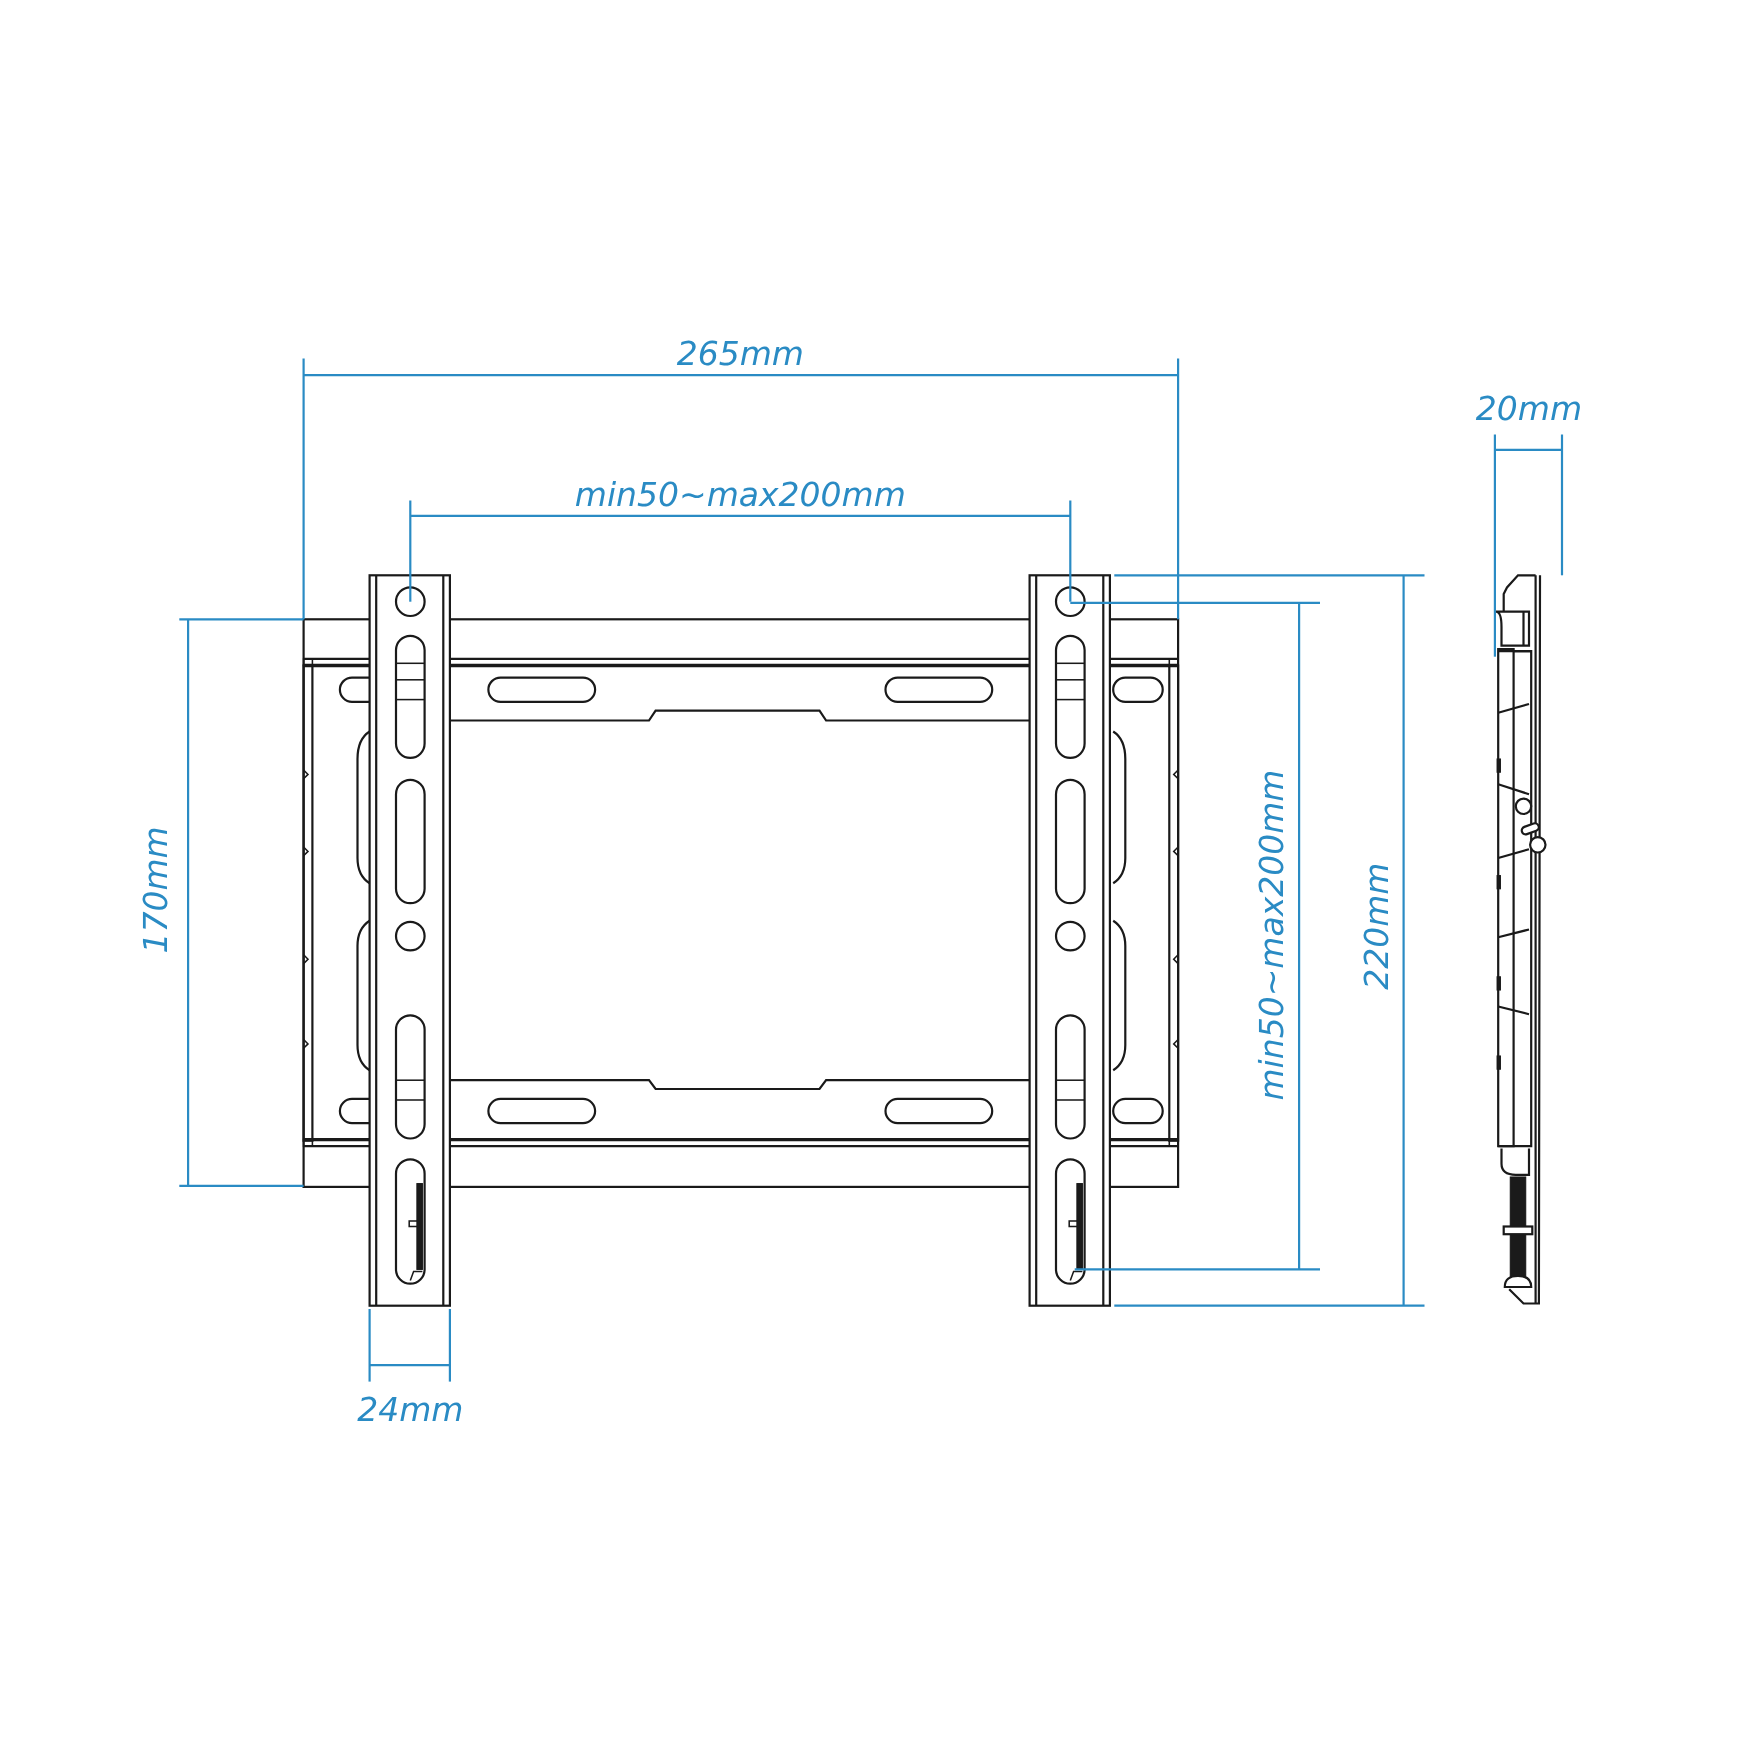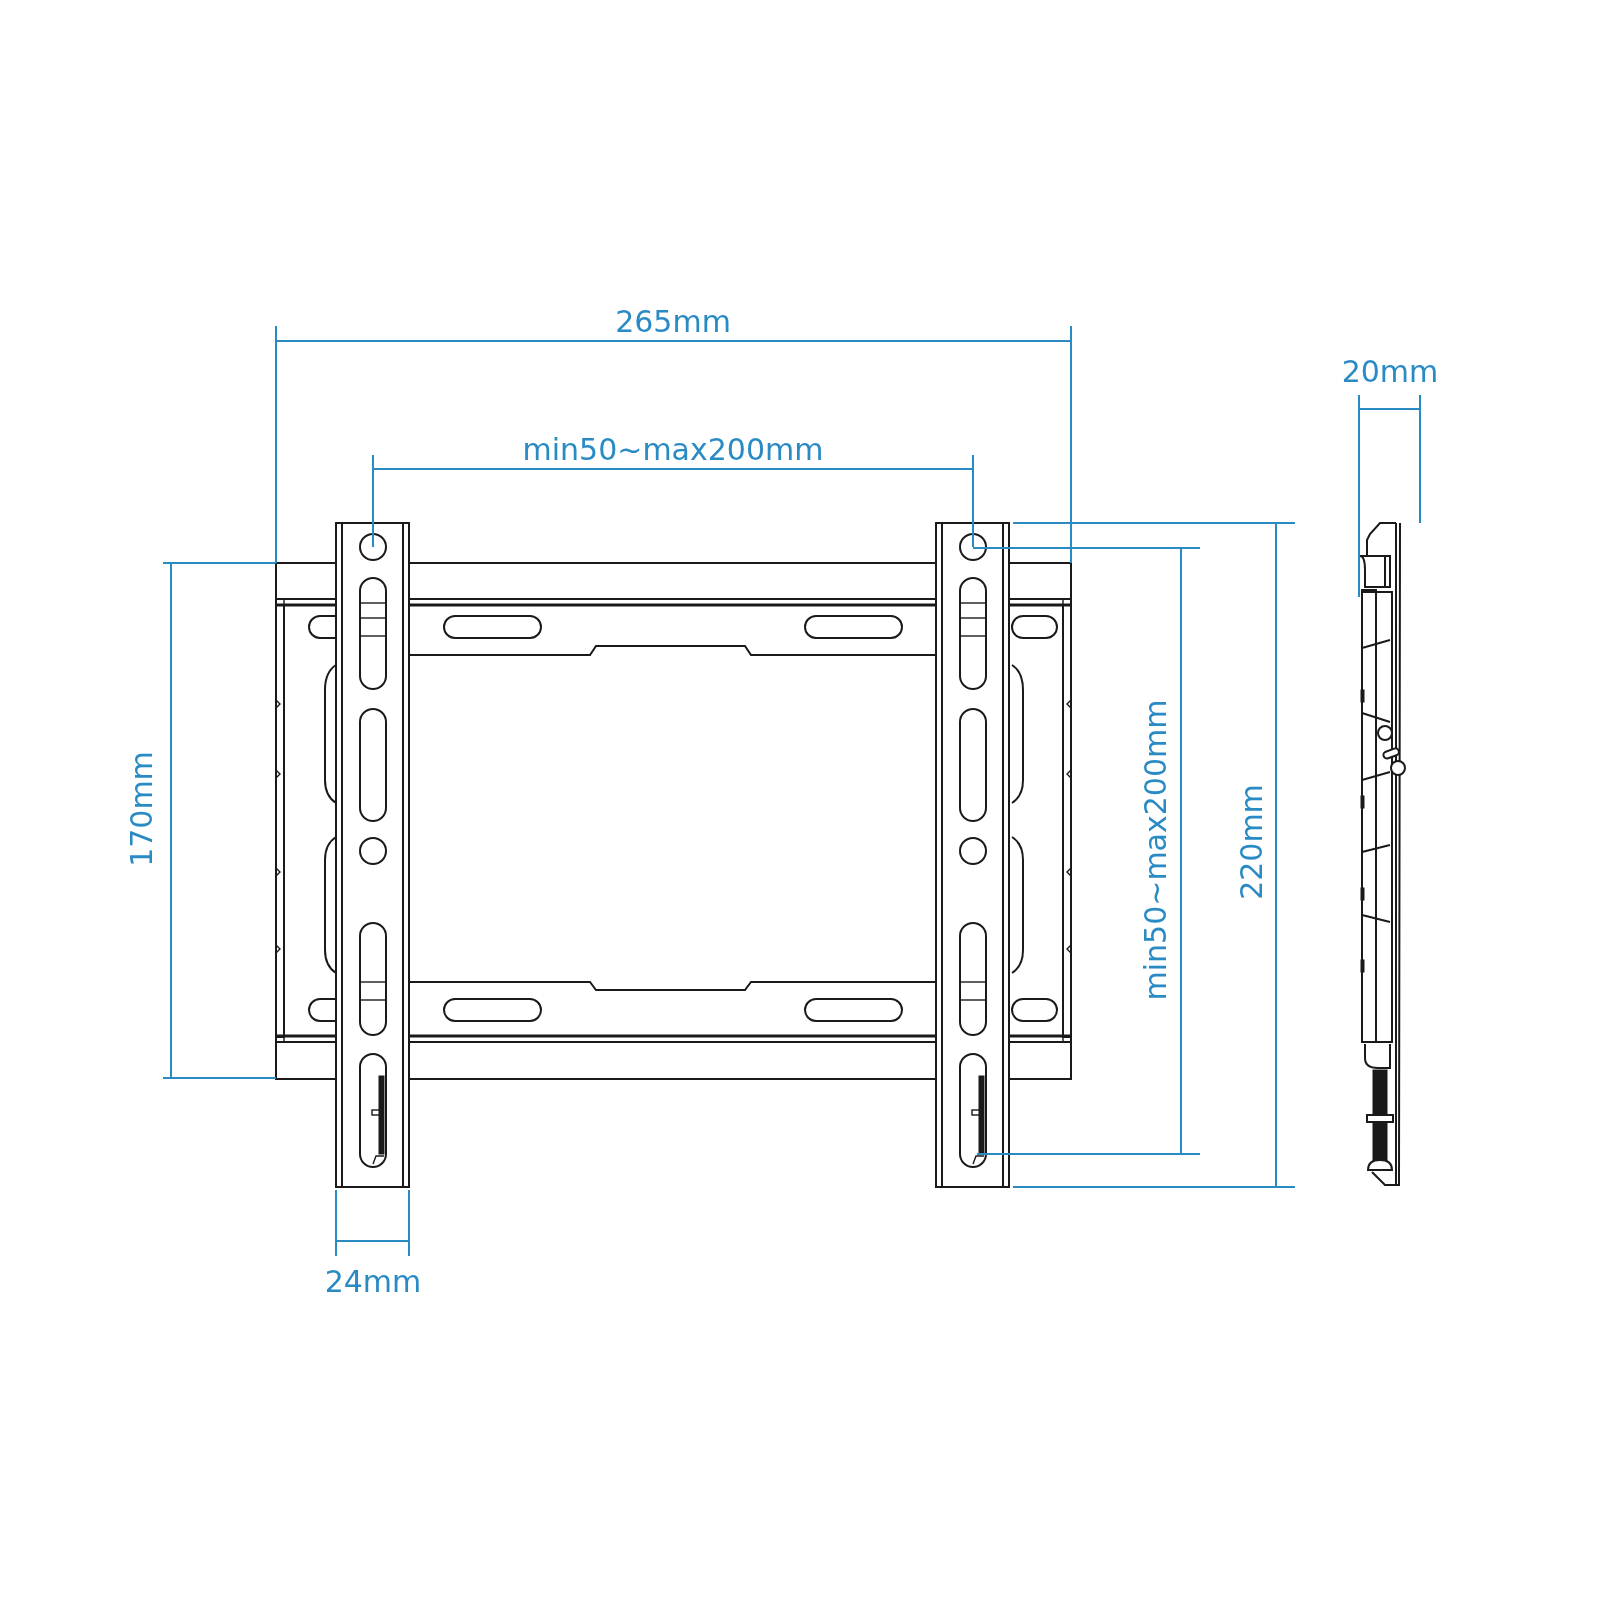--- a/index.html
+++ b/index.html
@@ -1,17 +1,17 @@
 <!DOCTYPE html>
 <html><head>
 <meta charset="utf-8">
 <style>
   html, body { margin: 0; padding: 0; background: #ffffff; }
   body { width: 1600px; height: 1600px; position: relative; overflow: hidden; }
-  #stage { position: absolute; left: 0; top: 0; width: 1352px; height: 1600px; }
+  #stage { position: absolute; left: 0; top: 0; width: 1352px; height: 1600px; font-style: italic; }
   svg text { font-family: "DejaVu Sans", "Liberation Sans", sans-serif; }
   .dim-text { fill: #2a8bc4; font-size: 30px; }
   .dim { stroke: #2a8bc4; stroke-width: 2; fill: none; }
   .part { stroke: #1a1a1a; stroke-width: 2; fill: #ffffff; }
   .part-nf { stroke: #1a1a1a; stroke-width: 2; fill: none; }
   .thin { stroke: #1a1a1a; stroke-width: 1.4; fill: none; }
   .dark { fill: #1a1a1a; stroke: #1a1a1a; stroke-width: 1; }
 </style>
 </head>
 <body>

